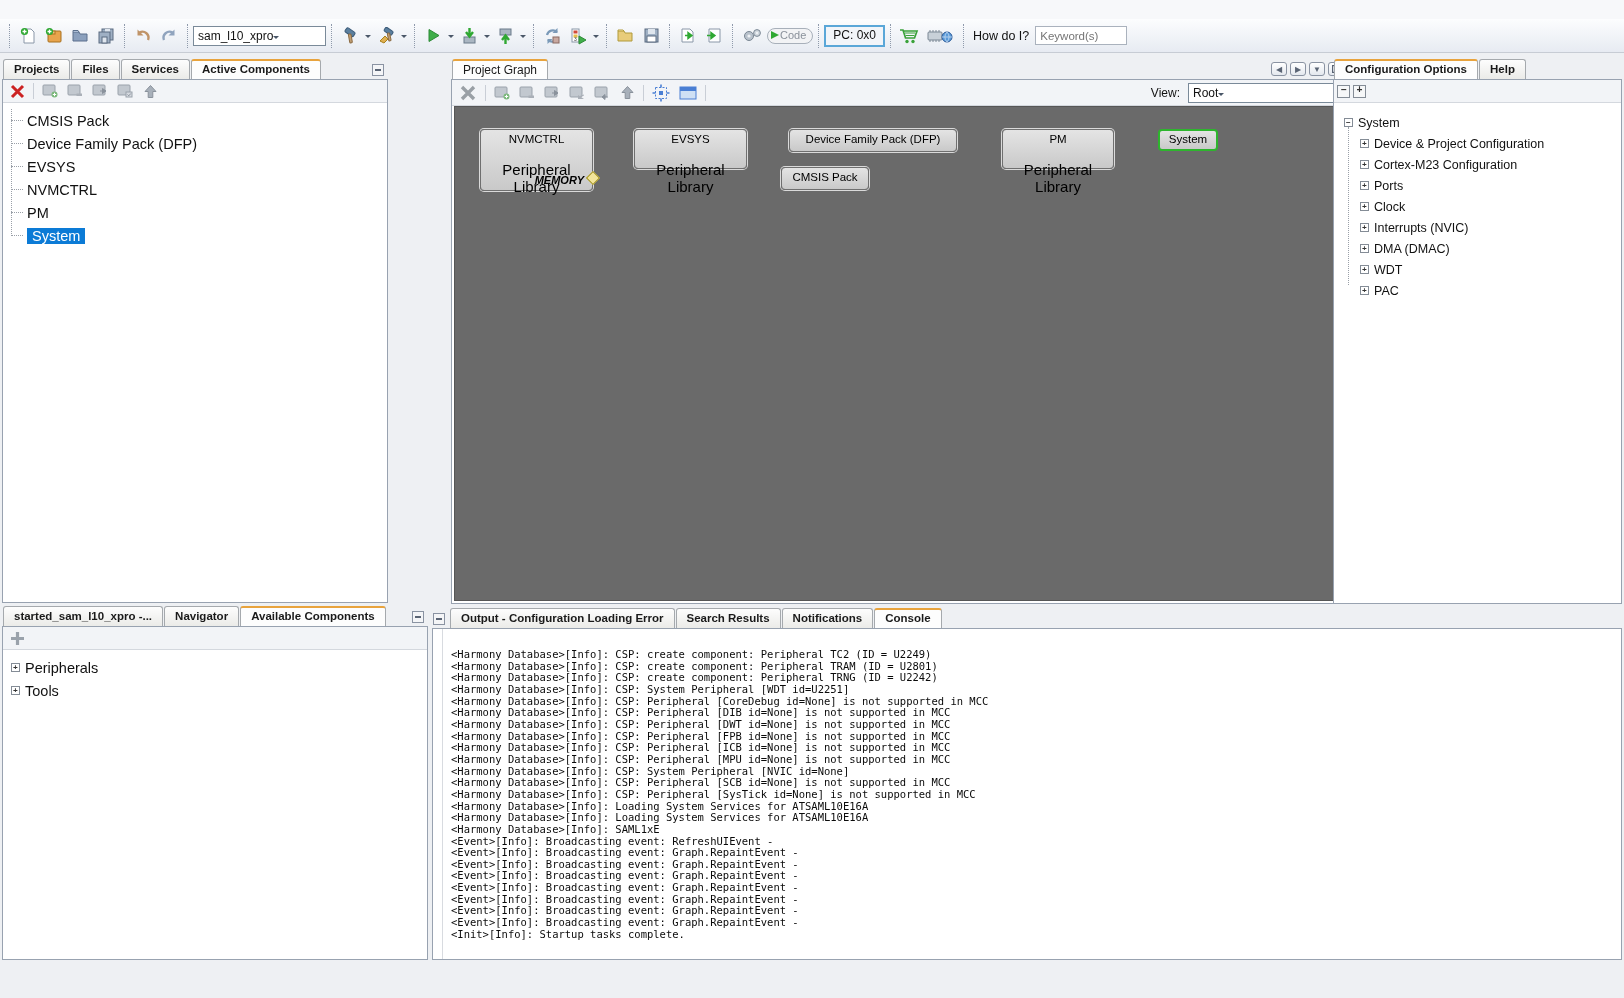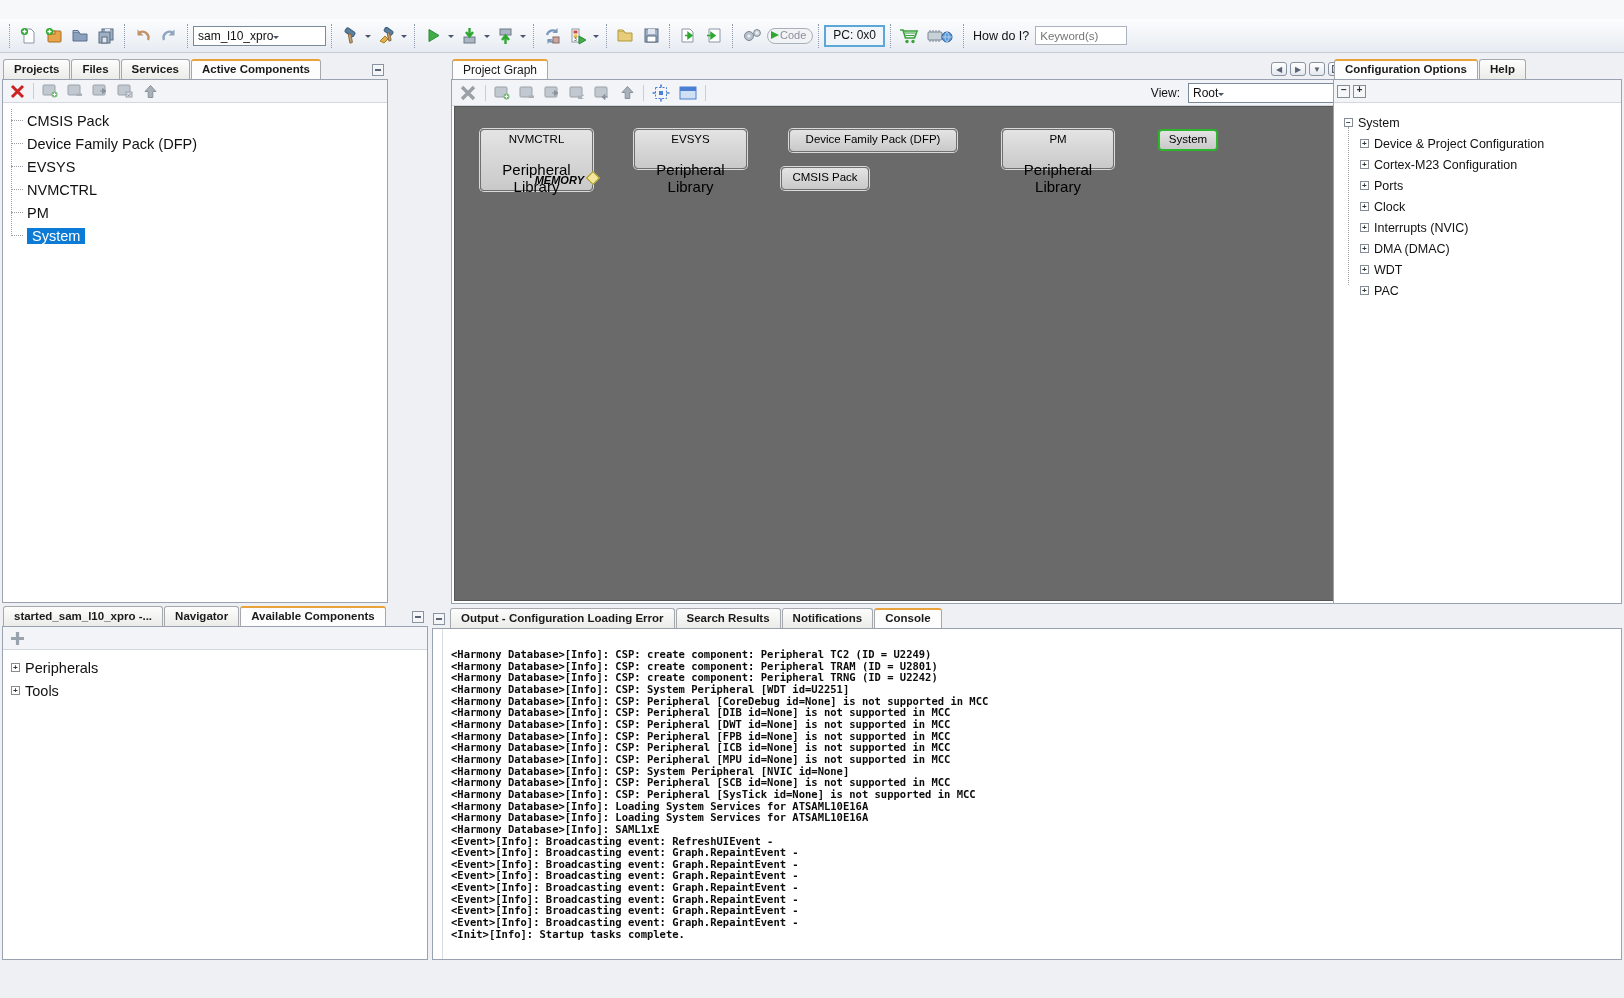--- a/index.html
+++ b/index.html
@@ -70,21 +70,21 @@
   .gnode .sub { font-size:15px; margin-top:16px; }
   .gnode .badge { position:absolute; right:8px; bottom:4px; font-size:11px; font-weight:bold; font-style:italic; }
   .gnode.green { border:2px solid #2db52d; box-shadow:none; padding-top:2px; }
   .gdiamond { position:absolute; right:-6px; bottom:7px; width:10px; height:10px; background:#f3e59a;
               border:1px solid #a09020; transform:rotate(45deg); }
   .navbtns { margin-left:auto; display:flex; gap:3px; align-items:center; margin-bottom:3px; margin-right:3px; }
   .navbtn { min-width:16px; height:14px; border:1px solid #8a93a2; border-radius:3px; background:linear-gradient(#fff,#e4e8ee);
             font-size:8px; color:#5a6474; display:flex; align-items:center; justify-content:center; padding:0 2px; }
 
   
-  .console-wrap { flex:1; display:flex; background:#fff;font-weight:bold; }
+  .console-wrap { flex:1; display:flex; background:#fff; }
   .console-gutter { width:10px; border-right:1px solid #d8dbe0; background:#fff; }
   .console-pre { flex:1; font-family:"DejaVu Sans Mono","Liberation Mono",monospace; font-size:10.5px;
                  line-height:11.65px; color:#0a0a0a; padding:20px 0 0 8px; white-space:pre; overflow:hidden; }
 
   .sqbtn { width:13px; height:13px; border:1px solid #848c96; background:#f6f7f8; color:#333;
            font:bold 10px/10px "Liberation Mono",monospace; text-align:center; }
   svg { display:block; }
 </style>
 </head>
 <body>

